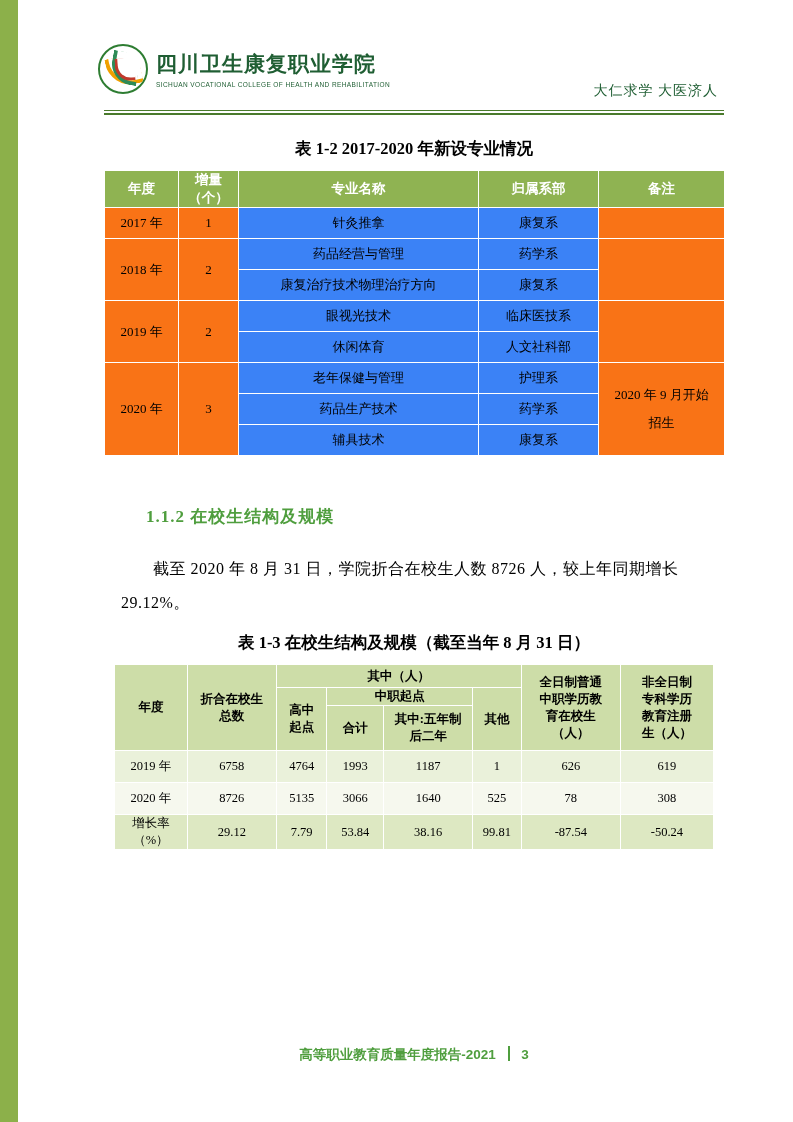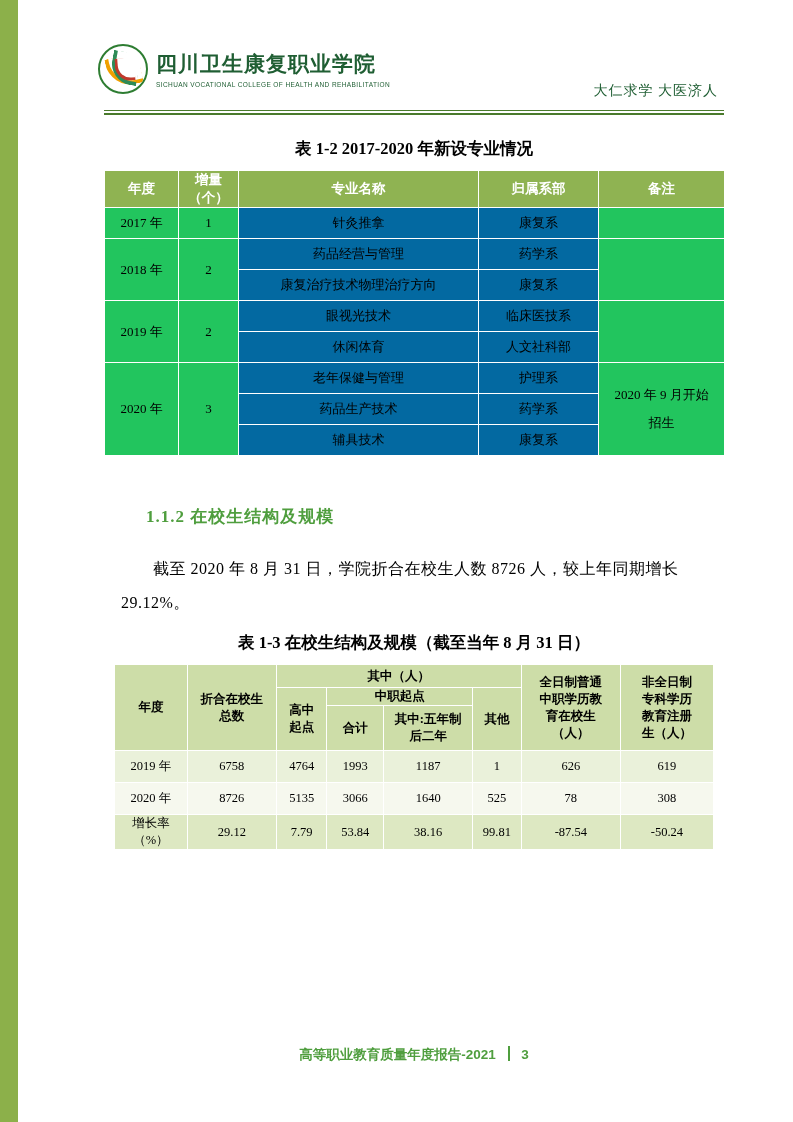--- a/index.html
+++ b/index.html
@@ -174,25 +174,25 @@
     width: 620px;
   }
   #table-1-2 .hdr {
     background: #8fb352;
     color: #ffffff;
     font-weight: bold;
     font-size: 13.5px;
     height: 29px;
   }
   #table-1-2 .cell {
-    background: #22c55e;
+    background: #f97316;
     height: 30px;
   }
   #table-1-2 .cell-lite {
-    background: #0369a1;
+    background: #3b82f6;
     height: 30px;
     margin-top: 20px;
   }
 
   
   #sec-heading {
     position: absolute;
     left: 128px;
     top: 505px;
     font-size: 17px;

